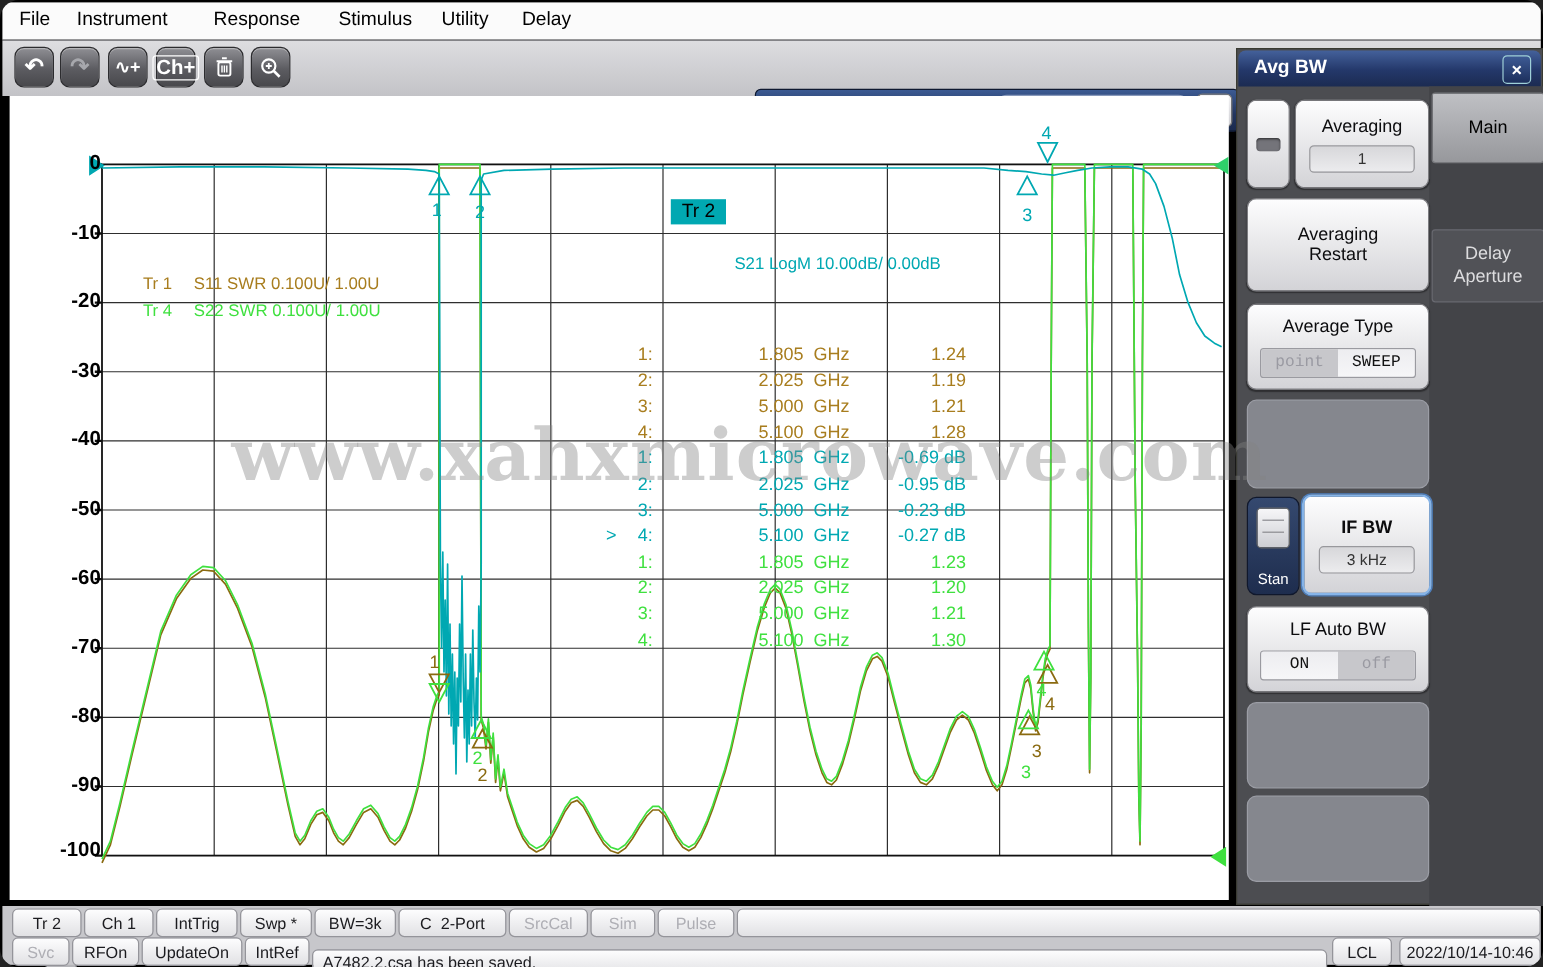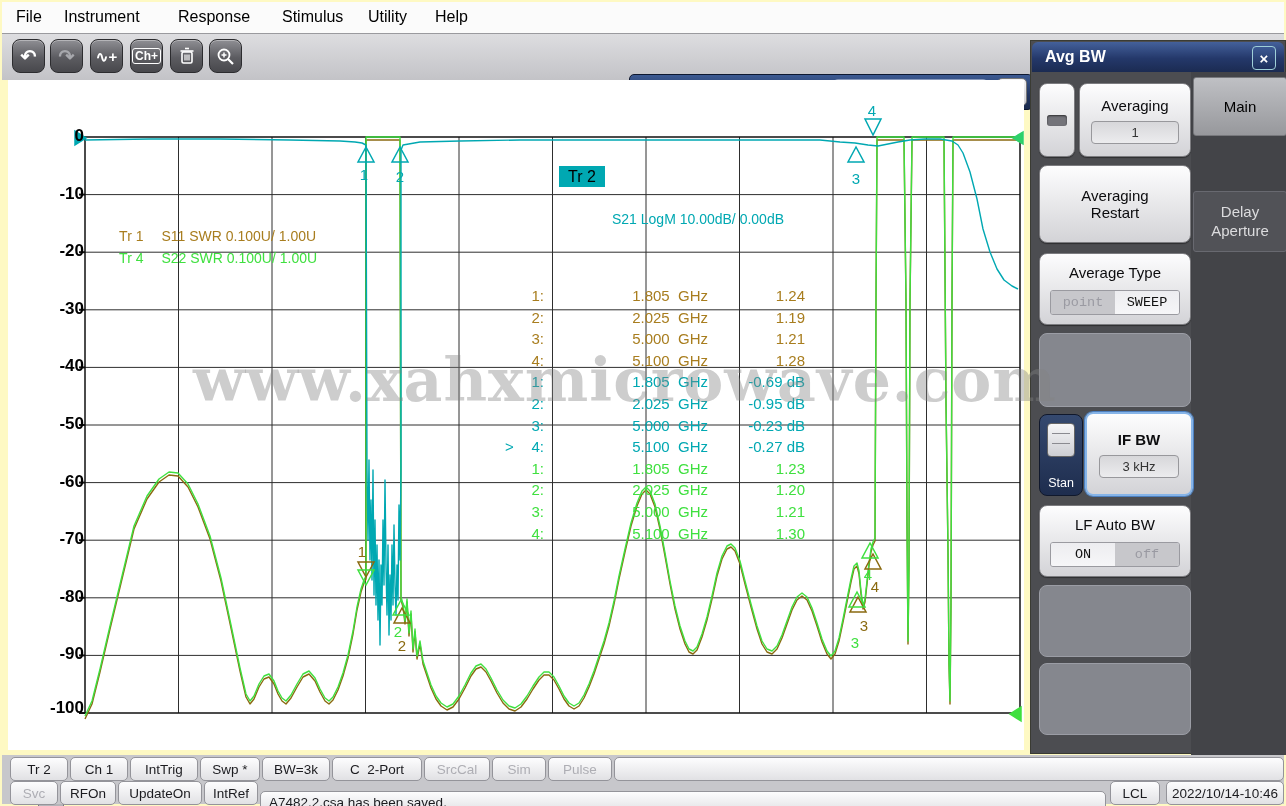--- a/index.html
+++ b/index.html
@@ -1,17 +1,17 @@
 <!DOCTYPE html>
 <html><head>
 <meta charset="utf-8">
 <style>
   html,body{margin:0;padding:0;background:#222;}
-  .stage{position:relative;width:1286px;height:806px;background:#fef9c3;overflow:hidden;
-         font-family:"Liberation Sans",sans-serif;-webkit-font-smoothing:antialiased;}
+  .stage{position:relative;width:1286px;height:806px;background:#000000;overflow:hidden;
+         font-family:"Liberation Sans",sans-serif;border-radius:16px;-webkit-font-smoothing:antialiased;}
   
   .menubar{position:absolute;left:2px;top:2px;width:1282px;height:31px;background:#fbfbfb;}
   .menubar span{position:absolute;top:6px;font-size:16px;color:#000;cursor:default;}
   
   .toolbar{position:absolute;left:2px;top:33px;width:1282px;height:46px;
            background:linear-gradient(#dddde0,#c3c3c7);border-top:1px solid #9a9a9e;}
   .tbtn{position:absolute;top:5px;width:31px;height:32px;border-radius:8px;
         background:linear-gradient(#8f8f94,#5c5c61 55%,#48484c);
         border:1px solid #2c2c2f;box-shadow:inset 0 1px 0 rgba(255,255,255,.35);
         display:flex;align-items:center;justify-content:center;color:#fff;}
@@ -97,35 +97,35 @@
 <body>
 
 <div class="stage">
 
   <div class="menubar">
     <span style="left:14px">File</span>
     <span style="left:62px">Instrument</span>
     <span style="left:176px">Response</span>
     <span style="left:280px">Stimulus</span>
     <span style="left:366px">Utility</span>
-    <span style="left:433px">Help</span>
+    <span style="left:433px">Delay</span>
   </div>
 
   <div class="toolbar">
     <div class="tbtn" style="left:10px">
       <span class="glyph">↶</span>
     </div>
     <div class="tbtn off" style="left:48px">
       <span class="glyph">↷</span>
     </div>
     <div class="tbtn" style="left:88px">
       <span class="glyph" style="font-size:15px">∿+</span>
     </div>
     <div class="tbtn" style="left:128px">
-      <span class="glyph" style="font-size:12px;border:1.5px solid #fff;border-radius:3px;padding:1px 2px">Ch+</span>
+      <span class="glyph" style="font-size:17px;border:1.5px solid #fff;border-radius:3px;padding:1px 2px">Ch+</span>
     </div>
     <div class="tbtn" style="left:168px">
       <svg width="18" height="18" viewBox="0 0 18 18">
         <rect x="4" y="5" width="10" height="11" rx="1.5" fill="none" stroke="#fff" stroke-width="1.6"></rect>
         <line x1="2.5" y1="4" x2="15.5" y2="4" stroke="#fff" stroke-width="1.6"></line>
         <line x1="7" y1="1.5" x2="11" y2="1.5" stroke="#fff" stroke-width="1.6"></line>
         <line x1="7" y1="7.5" x2="7" y2="13.5" stroke="#fff" stroke-width="1.2"></line>
         <line x1="9" y1="7.5" x2="9" y2="13.5" stroke="#fff" stroke-width="1.2"></line>
         <line x1="11" y1="7.5" x2="11" y2="13.5" stroke="#fff" stroke-width="1.2"></line>
       </svg>

